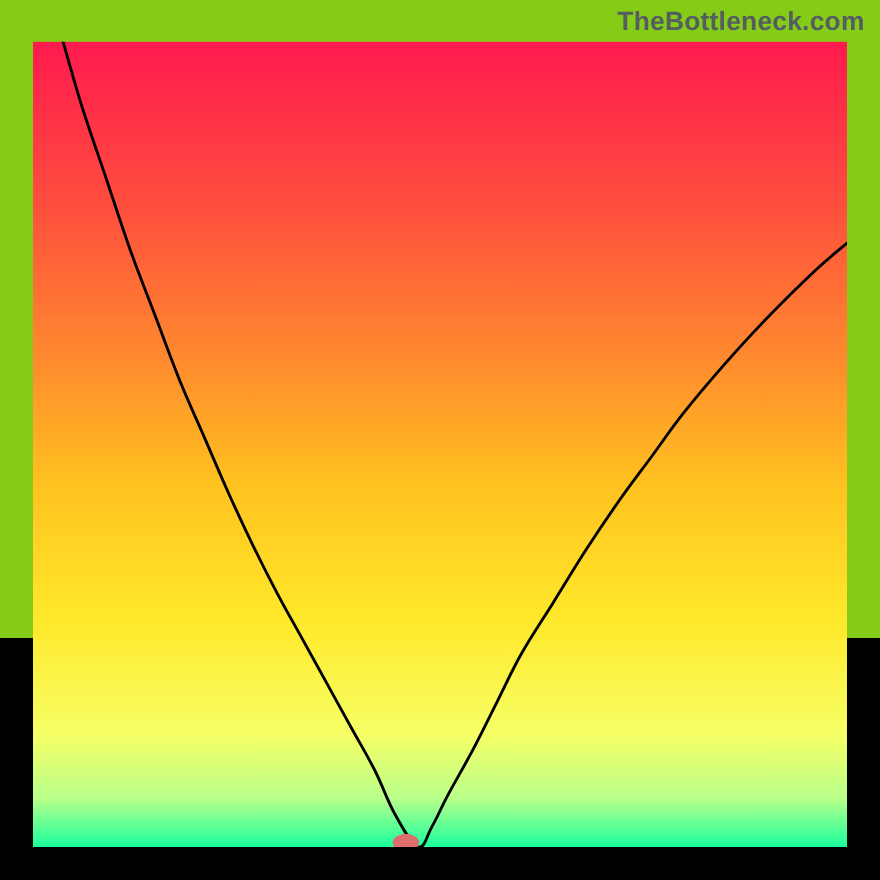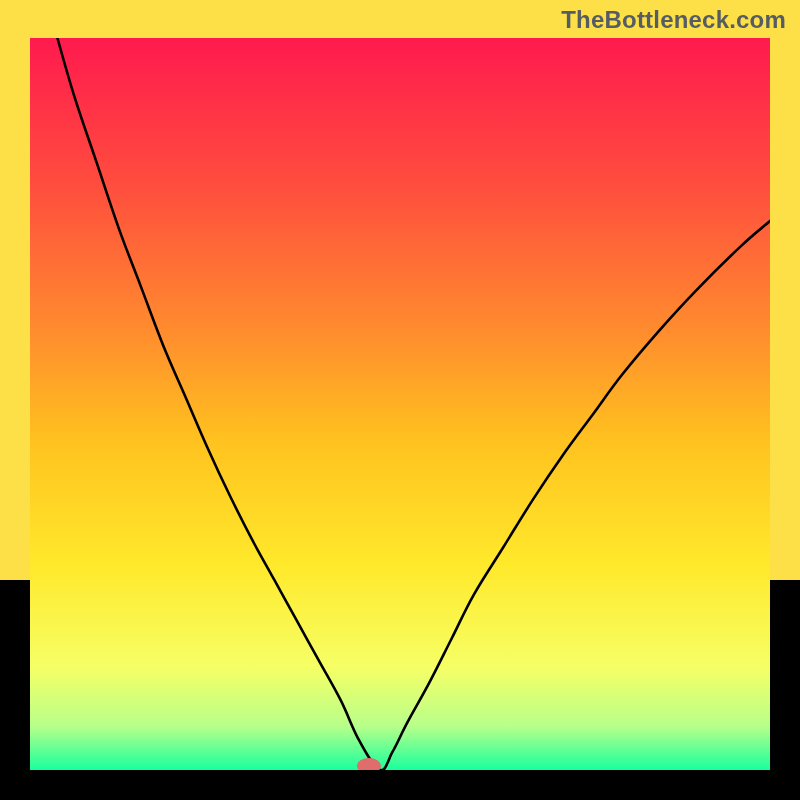--- a/index.html
+++ b/index.html
@@ -8,21 +8,21 @@
     width: 800px;
     height: 800px;
     overflow: hidden;
     font-family: Arial, Helvetica, sans-serif;
     background: #000;
   }
   .stage {
     position: relative;
     width: 800px;
     height: 580px;
-    background: #fde047;
+    background: #84cc16;
   }
   .watermark {
     position: absolute;
     top: 6px;
     right: 14px;
     color: #555d63;
     font-size: 24px;
     font-weight: 600;
     letter-spacing: 0.2px;
     user-select: none;

